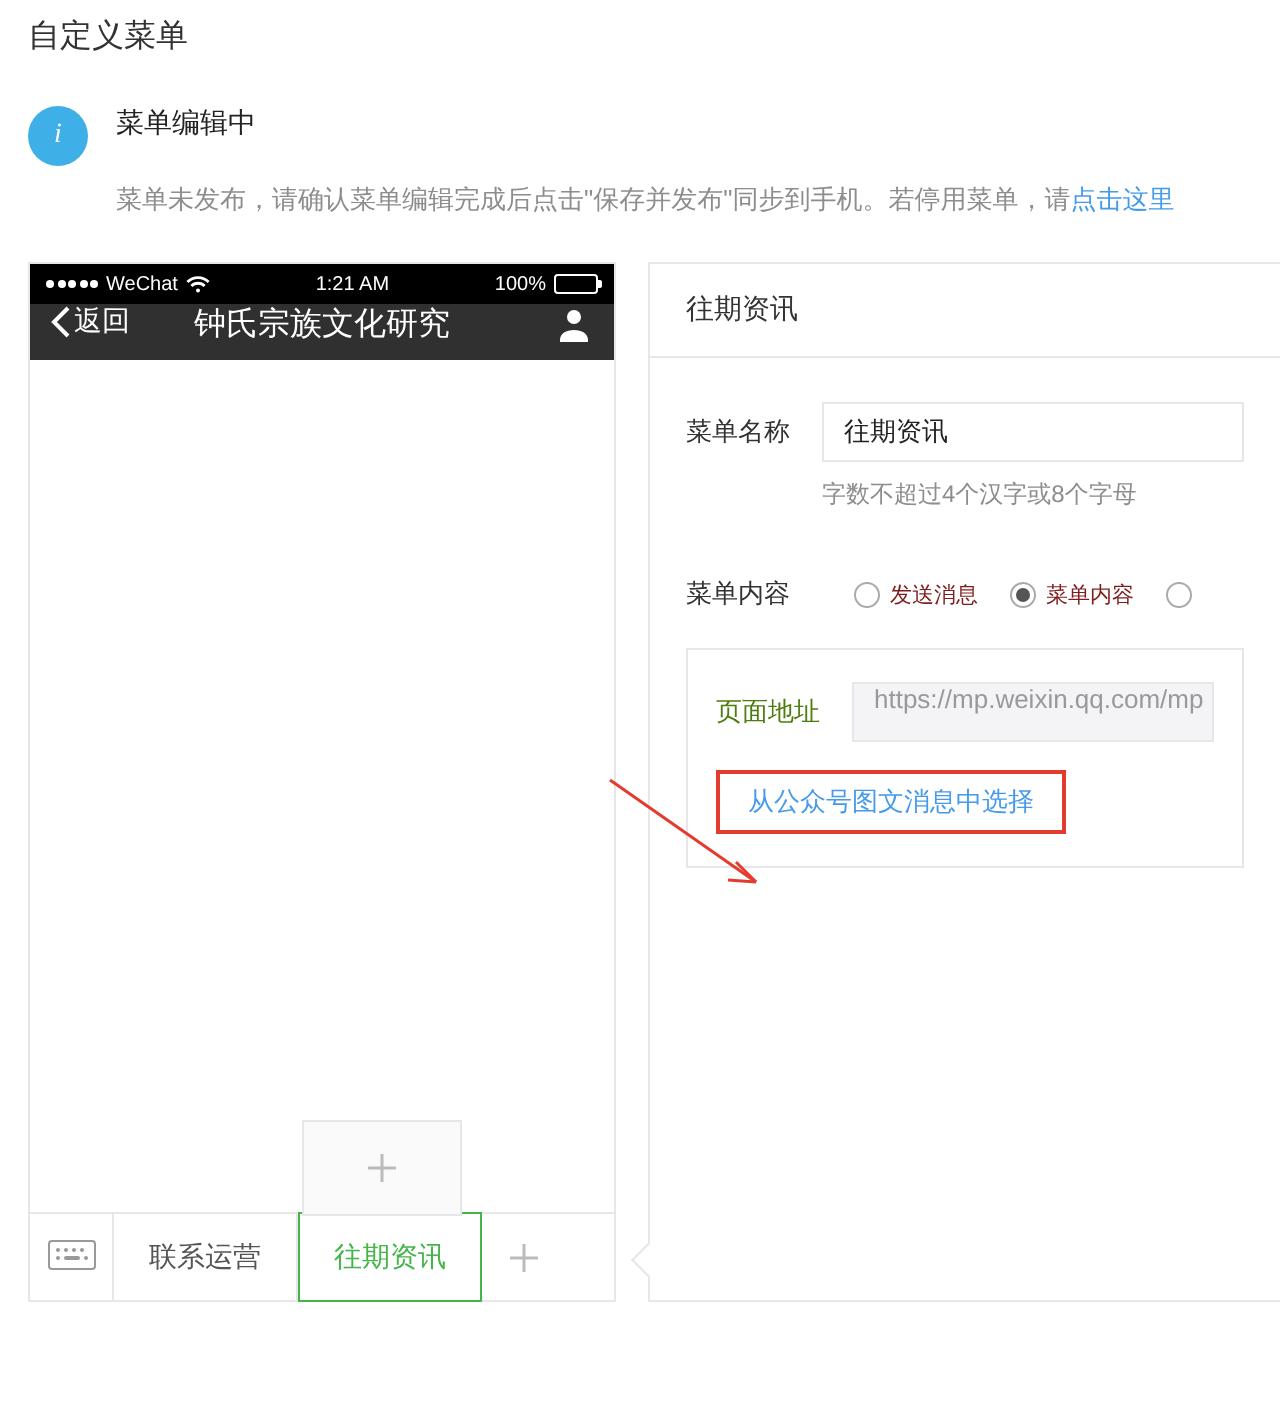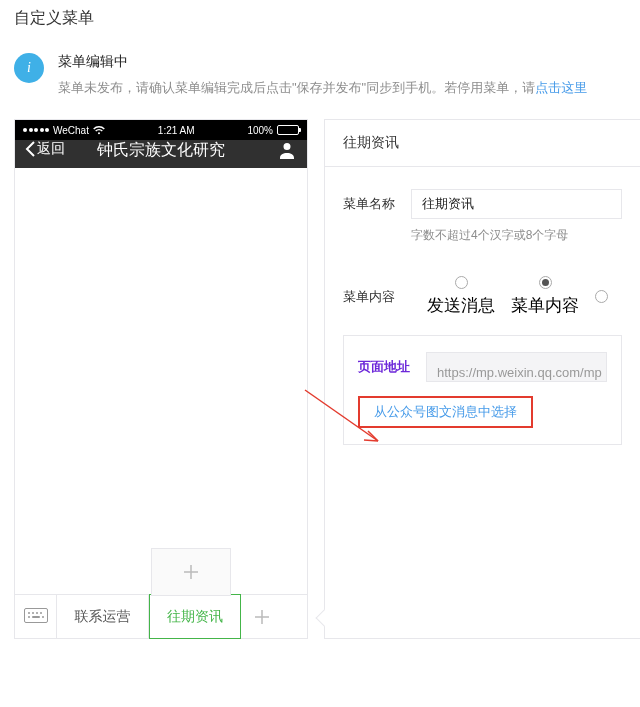--- a/index.html
+++ b/index.html
@@ -1,20 +1,20 @@
 <!DOCTYPE html>
 <html><head>
 <meta charset="utf-8">
 <style>
   * { box-sizing: border-box; margin: 0; padding: 0; }
   body { font-family: "Microsoft YaHei", Arial, sans-serif; font-size: 13px; color: #353535; background: #fff; width: 640px; height: 707px; overflow: hidden; position: relative; }
   .page-title { font-size: 16px; padding: 8px 14px 14px; color: #333; }
   .info-banner { display: flex; align-items: flex-start; gap: 14px; padding: 10px 14px 22px; }
   .info-icon { width: 30px; height: 30px; border-radius: 50%; background: #3fb0e7; display: flex; align-items: center; justify-content: center; color: #fff; font-size: 14px; font-style: italic; font-family: Georgia, serif; flex-shrink: 0; }
-  .info-text .line1 { font-size: 14px; color: #222; margin-bottom: 8px; }
+  .info-text .line1 { font-size: 14px; color: #222; margin-bottom: 20px; }
   .info-text .line2 { font-size: 13px; color: #8d8d8d; }
   .info-text .line2 a { color: #459ae9; text-decoration: none; }
   .main { display: flex; gap: 16px; padding: 0 0 0 14px; }
 
   
   .phone { width: 294px; height: 520px; background: #fff; border: 1px solid #e7e7eb; position: relative; display: flex; flex-direction: column; }
   .status-bar { background: #000; color: #fff; height: 20px; display: flex; align-items: center; justify-content: space-between; padding: 0 8px; font-size: 10px; }
   .status-left, .status-right { display: flex; align-items: center; gap: 4px; }
   .signal { display: flex; gap: 1.5px; align-items: center; }
   .signal span { width: 4px; height: 4px; border-radius: 50%; background: #fff; display: inline-block; }
@@ -42,28 +42,28 @@
   
   .panel { flex: 1; border: 1px solid #e7e7eb; border-right: none; padding: 0; position: relative; min-height: 520px; }
   .panel-arrow { position: absolute; left: -7px; bottom: 14px; width: 12px; height: 12px; background: #fff; border-left: 1px solid #e7e7eb; border-bottom: 1px solid #e7e7eb; transform: rotate(45deg); }
   .panel-head { padding: 14px 18px; border-bottom: 1px solid #e7e7eb; font-size: 14px; color: #333; }
   .panel-body { padding: 22px 18px 18px 18px; }
   .row { display: flex; align-items: center; margin-bottom: 8px; }
   .row-label { width: 68px; font-size: 13px; color: #333; }
   .text-input { flex: 1; height: 30px; border: 1px solid #e7e7eb; padding: 0 10px; font-size: 13px; color: #222; min-width: 0; }
   .hint { font-size: 12px; color: #8d8d8d; margin: 0 0 32px 68px; }
   .radio-row { display: flex; align-items: center; gap: 16px; margin-bottom: 18px; }
-  .radio-opt { display: flex; align-items: center; gap: 5px; font-size: 17px; color: #000000; cursor: pointer; white-space:nowrap;flex-direction:column; }
+  .radio-opt { display: flex; align-items: center; gap: 5px; font-size: 11px; color: #7f1d1d; cursor: pointer; white-space:nowrap; }
   .radio { width: 13px; height: 13px; border: 1px solid #aaa; border-radius: 50%; position: relative; flex-shrink: 0; }
   .radio.checked::after { content: ""; position: absolute; inset: 2px; border-radius: 50%; background: #555; }
   .link-box { border: 1px solid #e7e7eb; padding: 16px 14px; margin-left: 0; }
   .link-desc { font-size: 13px; color: #666; margin-bottom: 14px; }
   .url-row { display: flex; align-items: center; gap: 16px; margin-bottom: 14px; }
-  .url-label { font-size: 13px; color: #6d28d9; font-weight: bold; }
-  .url-input { flex: 1; height: 30px; background: #f4f4f6; border: 1px solid #e7e7eb; padding: 12px 10px; font-size: 13px; color: #999; min-width:0; overflow:hidden; white-space:nowrap; }
+  .url-label { font-size: 13px; color: #4d7c0f; }
+  .url-input { flex: 1; height: 30px; background: #f4f4f6; border: 1px solid #e7e7eb; padding: 0 10px; font-size: 13px; color: #999; min-width:0; overflow:hidden; white-space:nowrap; }
   .select-link-wrap { border: 2px solid #e33b2e; display: inline-block; padding: 5px 14px; }
   .select-link { color: #459ae9; font-size: 13px; cursor: pointer; }
 
   
   .arrow-annot { position: absolute; pointer-events: none; }
 </style>
 </head>
 <body>
 
 <div class="page-title">自定义菜单</div>

